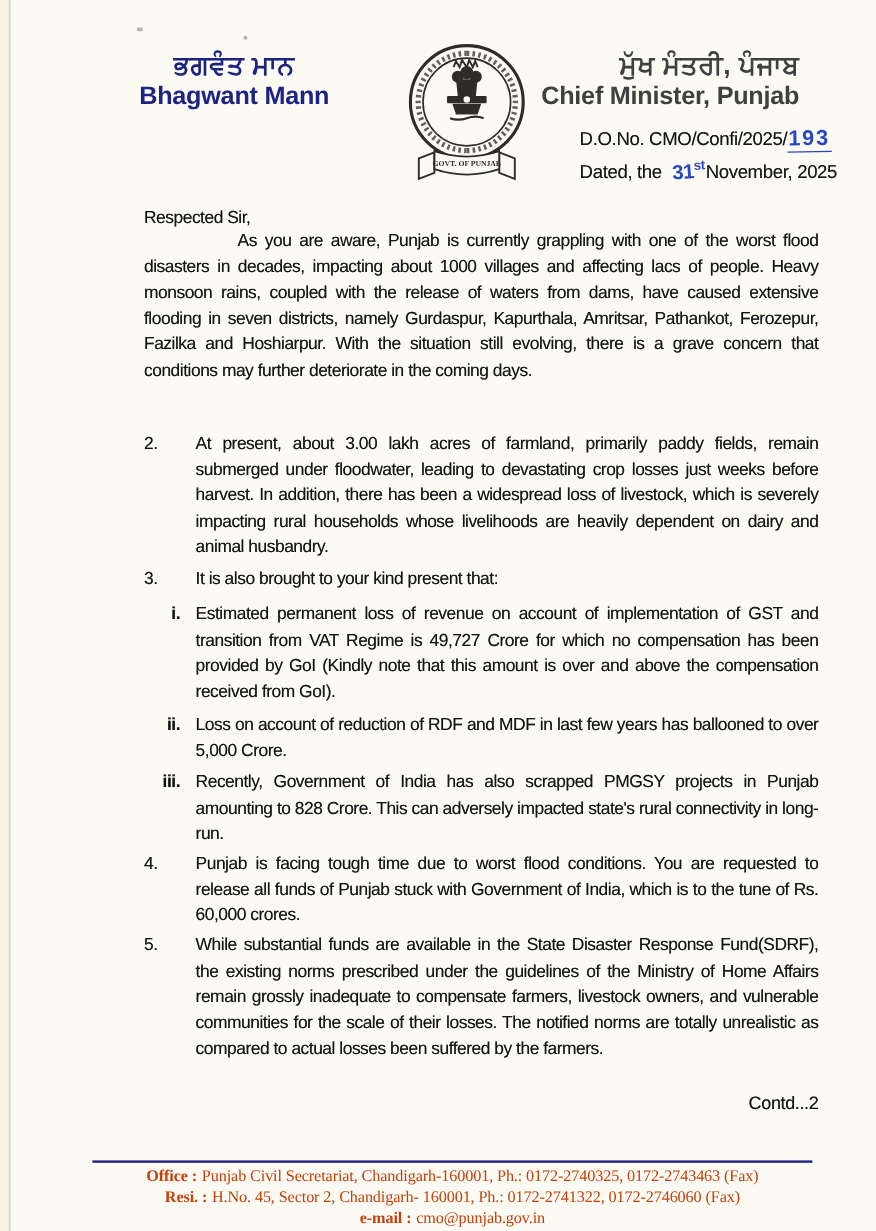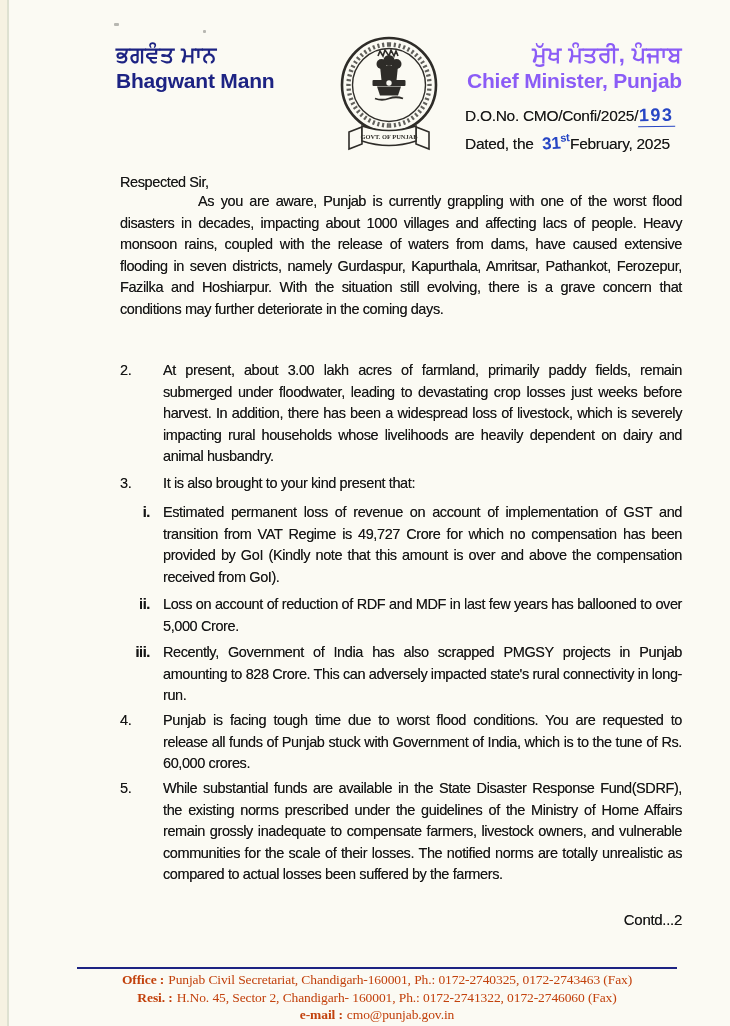--- a/index.html
+++ b/index.html
@@ -8,28 +8,28 @@
     background:#fbfaf3; overflow:hidden;
     font-family:"Liberation Sans", sans-serif;
     color:#151515;
   }
   .edge-strip { position:absolute; left:0; top:0; width:7px; height:100%; background:#f6f2e2; }
   .edge-line  { position:absolute; left:7px; top:0; width:2px; height:100%; background:#ccd0ba; opacity:.6; }
   .speck { position:absolute; background:#8b8b86; border-radius:1px; opacity:.6; }
 
   
   .hdr-left  { position:absolute; left:116px; top:42px; color:#1d2383; font-weight:bold; }
-  .hdr-left .pa { font-size:22px; line-height:26px; letter-spacing:.5px; }
+  .hdr-left .pa { font-size:22px; line-height:26px; letter-spacing:.5px;text-align:center; }
   .hdr-left .en { font-size:21px; line-height:26px; letter-spacing:-.2px; }
-  .hdr-right { position:absolute; right:48px; top:42px; color:#8b5cf6; font-weight:bold; text-align:right; }
+  .hdr-right { position:absolute; right:64px; top:42px; color:#404040; font-weight:bold; text-align:right; }
   .hdr-right .pa { font-size:22px; line-height:26px; letter-spacing:.5px; }
   .hdr-right .en { font-size:21px; line-height:26px; letter-spacing:-.2px; }
   .emblem { position:absolute; left:339px; top:33px; width:100px; height:124px; }
 
-  .do-block { position:absolute; left:465px; top:104px; font-size:15.5px; line-height:22px;
+  .do-block { position:absolute; left:483px; top:104px; font-size:15.5px; line-height:22px;
               letter-spacing:-.3px; color:#161616; white-space:nowrap;
               text-shadow:0 0 .4px rgba(0,0,0,.5); }
   .hand { color:#2746c4; font-weight:bold; text-shadow:none; }
   .hand-no { display:inline-block; font-size:18px; letter-spacing:1.5px;
              border-bottom:1.6px solid #2746c4; transform:rotate(-1deg); padding:0 1px; }
   .hand-day { display:inline-block; font-size:17px; transform:rotate(-4deg); margin:0 1px 0 8px; }
   .hand-sup { font-size:11px; vertical-align:super; }
 
   
   .bodytext { font-size:14.5px; line-height:21.5px; letter-spacing:-.4px;
@@ -91,21 +91,21 @@
     <text x="50" y="105.5" font-size="6.4" text-anchor="middle" font-weight="bold" font-family="Liberation Serif, serif" fill="#2e2c28">GOVT. OF PUNJAB</text>
   </svg>
 
   <div class="hdr-right">
     <div class="pa">ਮੁੱਖ ਮੰਤਰੀ, ਪੰਜਾਬ</div>
     <div class="en">Chief Minister, Punjab</div>
   </div>
 
   <div class="do-block">
     <div><span>D.O.No. CMO/Confi/2025/</span><span class="hand hand-no">193</span></div>
-    <div><span>Dated, the</span><span class="hand hand-day"><span>31</span><span class="hand-sup">st</span></span><span>February, 2025</span></div>
+    <div><span>Dated, the</span><span class="hand hand-day"><span>31</span><span class="hand-sup">st</span></span><span>November, 2025</span></div>
   </div>
 
   <div class="salutation bodytext">Respected Sir,</div>
 
   <div class="para1 bodytext">As you are aware, Punjab is currently grappling with one of the worst flood disasters in decades, impacting about 1000 villages and affecting lacs of people. Heavy monsoon rains, coupled with the release of waters from dams, have caused extensive flooding in seven districts, namely Gurdaspur, Kapurthala, Amritsar, Pathankot, Ferozepur, Fazilka and Hoshiarpur. With the situation still evolving, there is a grave concern that conditions may further deteriorate in the coming days.</div>
 
   <div class="item it2 bodytext">
     <span class="no">2.</span>
     <span class="txt">At present, about 3.00 lakh acres of farmland, primarily paddy fields, remain submerged under floodwater, leading to devastating crop losses just weeks before harvest. In addition, there has been a widespread loss of livestock, which is severely impacting rural households whose livelihoods are heavily dependent on dairy and animal husbandry.</span>
   </div>

